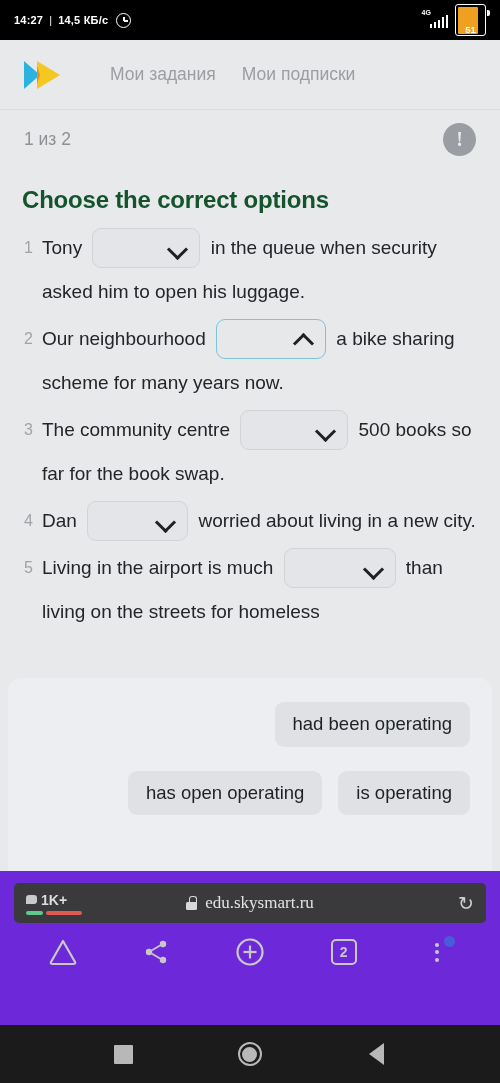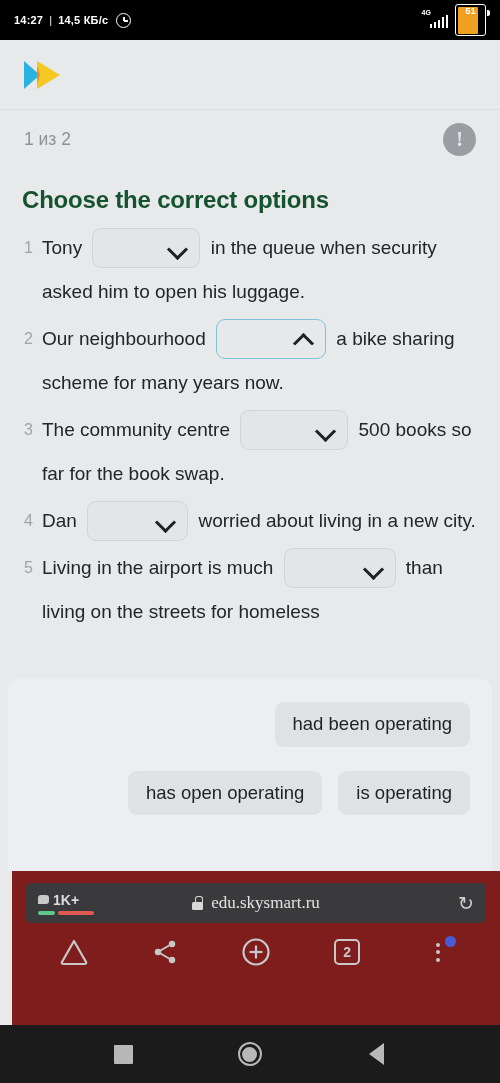--- a/index.html
+++ b/index.html
@@ -26,21 +26,21 @@
   .net { position:relative; display:flex; align-items:flex-end; gap:1.5px; height:16px;}
   .net .g { position:absolute; top:-3px; left:-1px; font-size:7px; font-weight:bold;}
   .net .bars { display:flex; align-items:flex-end; gap:1.5px; margin-left:7px;}
   .net .bars i { width:2.5px; background:#fff; display:block;}
   .net .bars i:nth-child(1){height:4px;}
   .net .bars i:nth-child(2){height:6px;}
   .net .bars i:nth-child(3){height:8.5px;}
   .net .bars i:nth-child(4){height:11px;}
   .net .bars i:nth-child(5){height:13px;}
   .batt { position:relative; width:31px; height:32px; border:1.6px solid #fff; border-radius:3px;
-          display:flex; align-items:flex-start; justify-content:center;}
+          display:flex; align-items:flex-end; justify-content:center;}
   .batt::after{content:"";position:absolute;right:-4.5px;top:4.5px;width:3px;height:6px;background:#fff;border-radius:0 2px 2px 0;}
   .batt .fill{position:absolute;left:1.5px;top:1.5px;bottom:1.5px;width:20px;background:#f0a020;border-radius:1px;}
   .batt .num{position:relative;font-size:9.5px;font-weight:bold;color:#fff;z-index:2;}
 
   
   .site-header {
     height:70px; background:#e8e9eb; display:flex; align-items:center;
     padding:0 20px; border-bottom:1px solid #dcdde0;
   }
   .logo { width:48px; height:34px; position:relative; flex:none; }
@@ -82,21 +82,21 @@
     padding:24px 22px; display:flex; flex-wrap:wrap; align-content:flex-start;
     gap:12px 16px;
     justify-content:flex-end;
   }
   .chip {
     background:#dfe1e4; border-radius:9px; padding:13px 18px;
     font-size:18.5px; color:#1e2125; line-height:1; white-space:nowrap;
   }
 
   
-  .chrome { position:absolute; left:12px; right:0; bottom:58px; height:154px; background:#7f1d1d;}
+  .chrome { position:absolute; left:0; right:0; bottom:58px; height:154px; background:#6d28d9;}
   .urlbar-wrap{ padding:12px 14px 0 14px;}
   .urlbar{
     height:40px; background:#3a3a3c; border-radius:5px; display:flex; align-items:center;
     padding:0 12px; position:relative;
   }
   .url-badge{ display:flex; flex-direction:column; gap:3px; align-items:flex-start; flex:none;}
   .url-badge .top{display:flex;align-items:center;gap:4px;color:#dcdcdc;font-size:14px;font-weight:bold;}
   .bubble{width:11px;height:9px;background:#c9c9c9;border-radius:3px 3px 3px 0;display:inline-block;}
   .url-badge .bars{display:flex;gap:3px;}
   .url-badge .bars i{display:block;height:4px;border-radius:2px;}
@@ -156,20 +156,24 @@
     </div>
   </div>
 
   <div class="site-header">
     <div class="logo">
       <svg width="48" height="34" viewBox="0 0 48 34">
         <polygon points="4,3 4,31 20,17" fill="#2bb3e0"></polygon>
         <polygon points="17,3 17,31 40,17" fill="#f5c518" opacity="0.95"></polygon>
         <polygon points="17,8 17,26 20,17" fill="#f08a1e"></polygon>
       </svg>
+    </div>
+    <div class="nav">
+      <a href="#">Мои задания</a>
+      <a href="#">Мои подписки</a>
     </div>
   </div>
 
   <div class="prog-row">
     <span class="prog-text">1 из 2</span>
     <span class="warn">
       <span class="bang">!</span>
     </span>
   </div>
 

